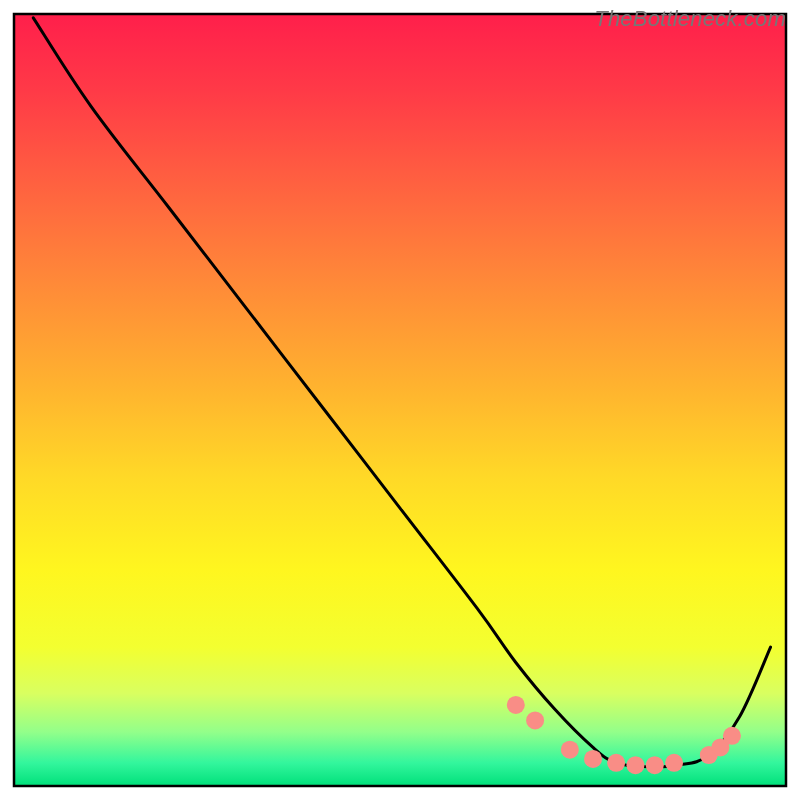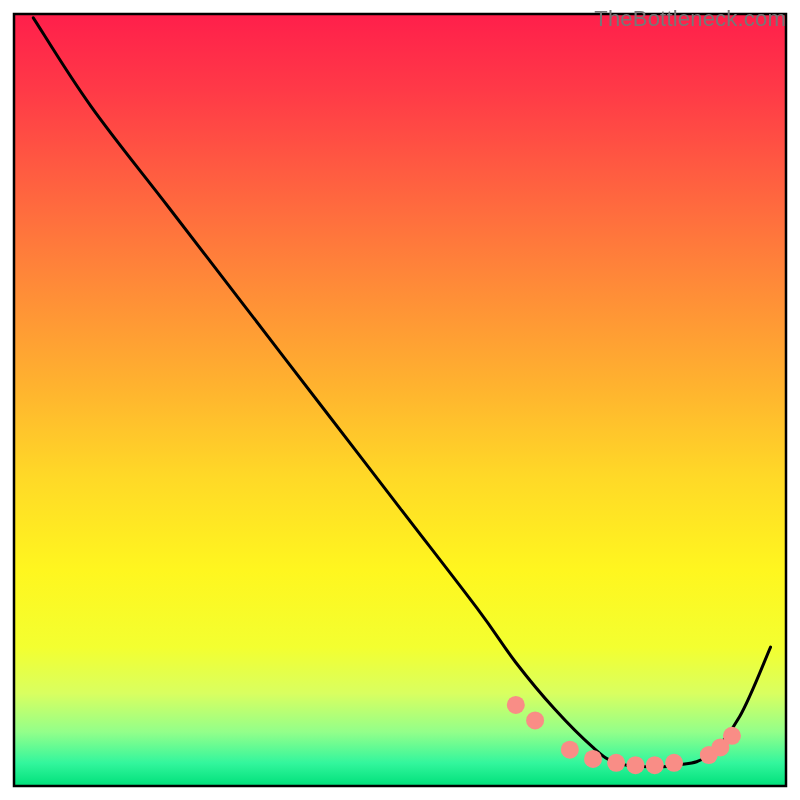--- a/index.html
+++ b/index.html
@@ -8,20 +8,21 @@
     width: 800px;
     height: 800px;
     background: #ffffff;
     font-family: Arial, Helvetica, sans-serif;
     overflow: hidden;
   }
   .chart-container {
     position: relative;
     width: 800px;
     height: 608px;
+    font-style: italic;
   }
   svg {
     display: block;
   }
   .watermark {
     position: absolute;
     top: 6px;
     right: 14px;
     font-size: 22px;
     color: #777;

